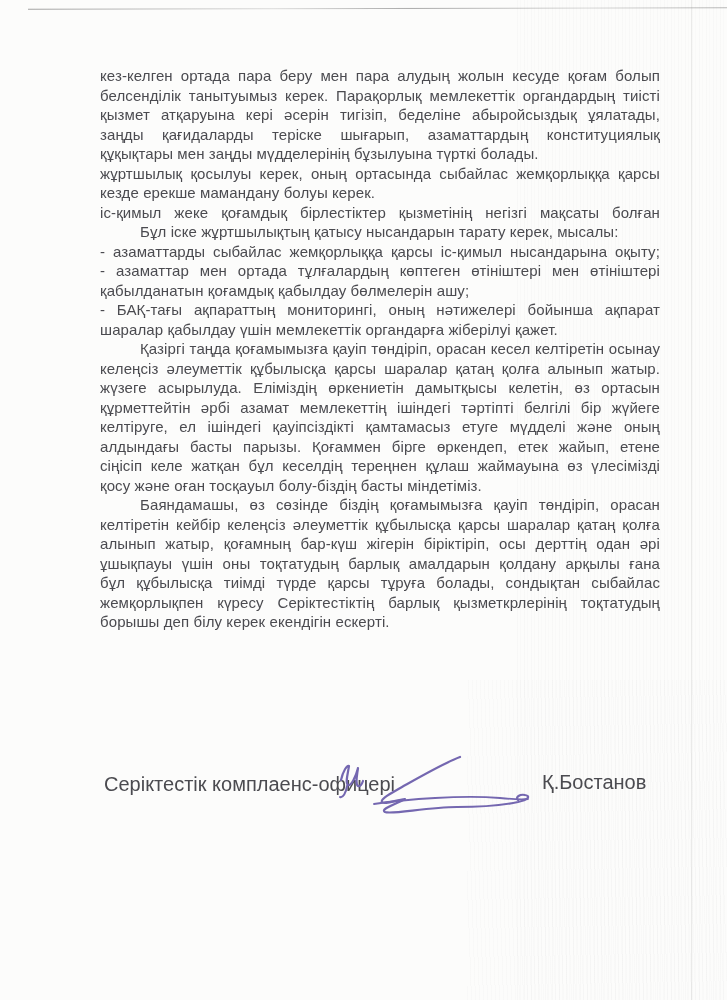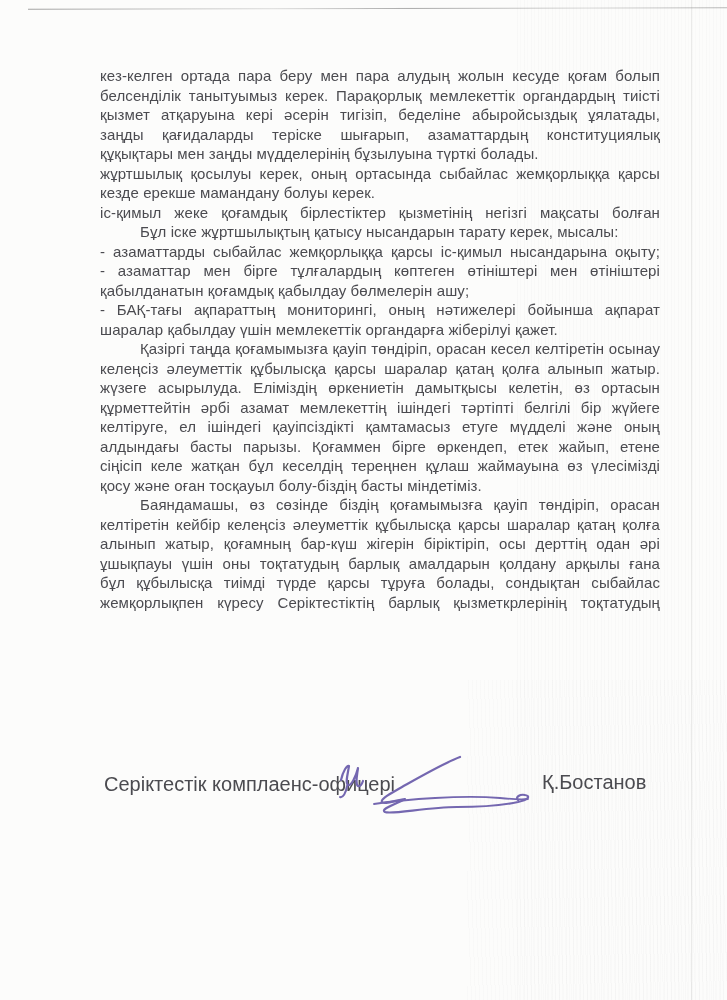--- a/index.html
+++ b/index.html
@@ -88,21 +88,21 @@
 
     <div class="para">
       <span class="ln l ind">Бұл іске жұртшылықтың қатысу нысандарын тарату керек, мысалы:</span>
     </div>
 
     <div class="para">
       <span class="ln j">- азаматтарды сыбайлас жемқорлыққа қарсы іс-қимыл нысандарына оқыту;</span>
     </div>
 
     <div class="para">
-      <span class="ln j">- азаматтар мен бірге тұлғалардың көптеген өтініштері мен өтініштері</span>
+      <span class="ln j">- азаматтар мен ортада тұлғалардың көптеген өтініштері мен өтініштері</span>
       <span class="ln l">қабылданатын қоғамдық қабылдау бөлмелерін ашу;</span>
     </div>
 
     <div class="para">
       <span class="ln j">- БАҚ-тағы ақпараттың мониторингі, оның нәтижелері бойынша ақпарат</span>
       <span class="ln l">шаралар қабылдау үшін мемлекеттік органдарға жіберілуі қажет.</span>
     </div>
 
     <div class="para">
       <span class="ln j ind">Қазіргі таңда қоғамымызға қауіп төндіріп, орасан кесел келтіретін осынау</span>
@@ -115,20 +115,21 @@
       <span class="ln l">қосу және оған тосқауыл болу-біздің басты міндетіміз.</span>
     </div>
 
     <div class="para">
       <span class="ln j ind">Баяндамашы, өз сөзінде біздің қоғамымызға қауіп төндіріп, орасан</span>
       <span class="ln j">келтіретін кейбір келеңсіз әлеуметтік құбылысқа қарсы шаралар қатаң қолға</span>
       <span class="ln j">алынып жатыр, қоғамның бар-күш жігерін біріктіріп, осы дерттің одан әрі</span>
       <span class="ln j">ұшықпауы үшін оны тоқтатудың барлық амалдарын қолдану арқылы ғана</span>
       <span class="ln j">бұл құбылысқа тиімді түрде қарсы тұруға болады, сондықтан сыбайлас</span>
       <span class="ln j">жемқорлықпен күресу Серіктестіктің барлық қызметкрлерінің тоқтатудың</span>
+      <span class="ln l">борышы деп білу керек екендігін ескерті.</span>
     </div>
 
   </div>
 
   <div class="sign-row">
     <span class="sign-label">Серіктестік комплаенс-офицері</span>
 
     <svg class="sig-svg" width="210" height="66" viewBox="0 0 210 66" aria-hidden="true">
 
       <path d="M9,26 C11,17 15,11 17,12 C16,19 13,29 16,31 C19,33 24,22 26,14 C25,22 23,30 26,32 C28,33 30,30 31,27" stroke-width="2.2"></path>

